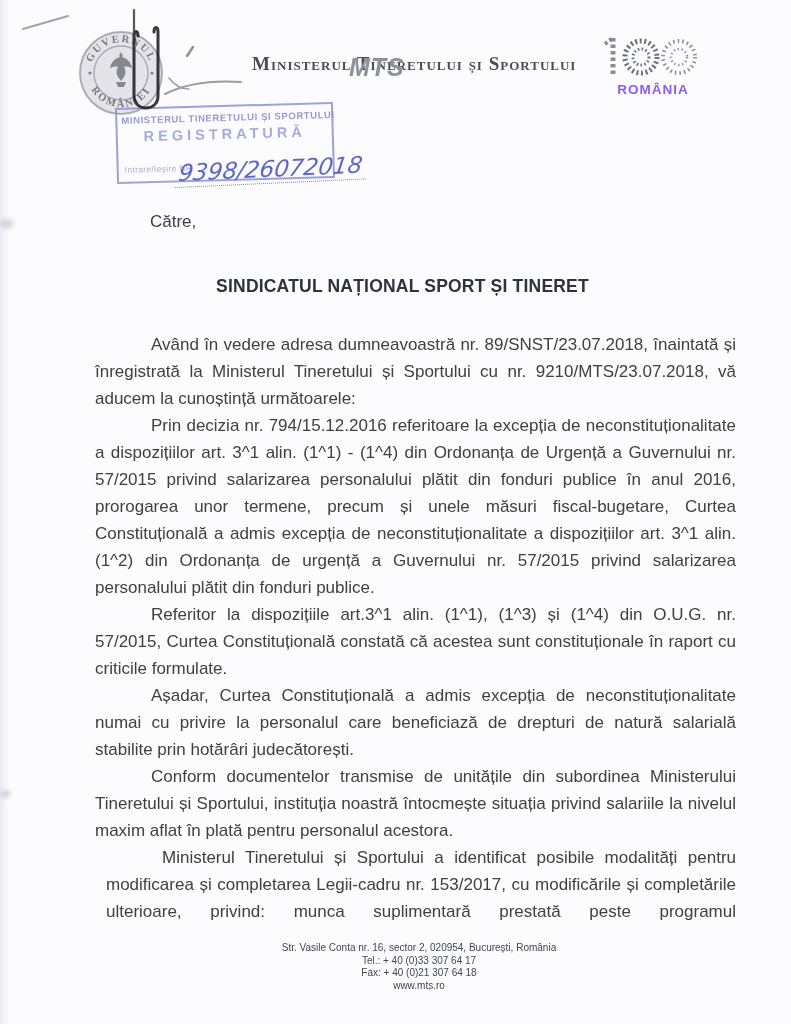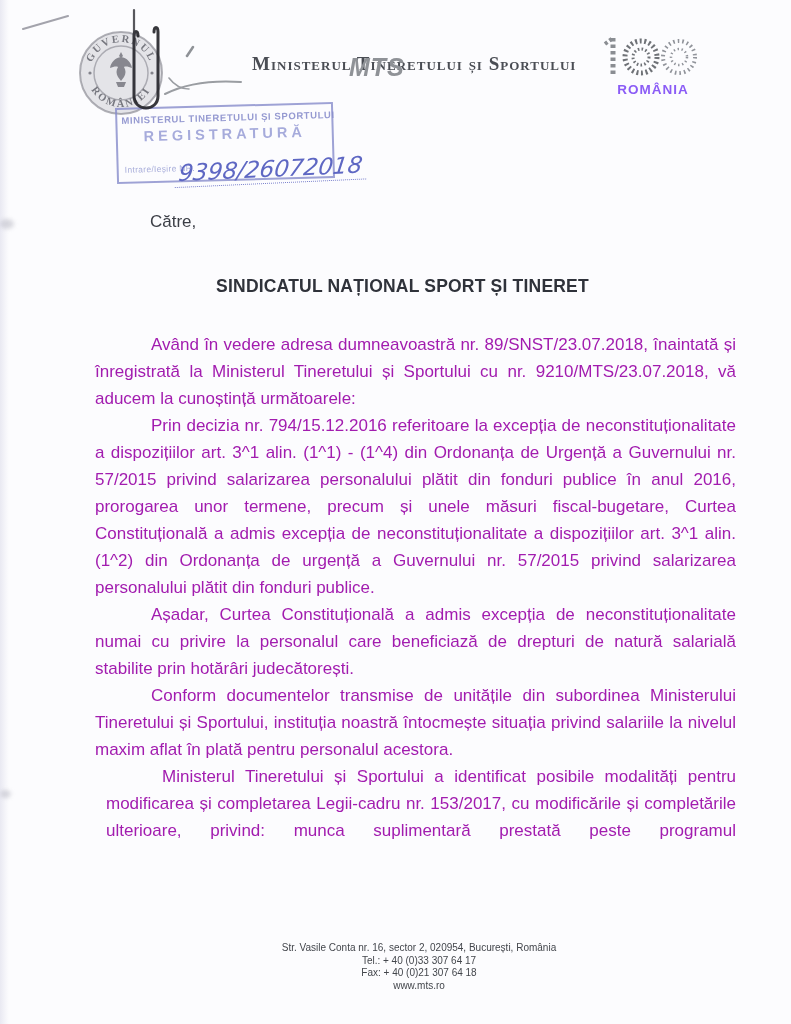--- a/index.html
+++ b/index.html
@@ -73,21 +73,21 @@
   .salutation{
     position:absolute;left:150px;top:212px;
     font-size:17px;color:#3b3e46;
   }
   .recipient{
     position:absolute;left:95px;top:247px;width:615px;text-align:center;
     font-size:17.5px;font-weight:bold;letter-spacing:.2px;color:#2f323a;margin-top:29px;
   }
   .body-text{
     position:absolute;left:95px;top:331px;width:641px;
-    font-size:17px;line-height:27px;color:#a21caf;
+    font-size:17px;line-height:27px;color:#404040;
     text-align:justify;
   }
   .body-text p{margin:0;text-indent:56px;}
   .body-text p.cont{text-align-last:justify;margin-left:11px;}
 
   
   .footer{
     position:absolute;left:95px;top:942px;width:648px;text-align:center;
     font-size:10px;line-height:12.5px;color:#43464c;
   }
@@ -160,20 +160,21 @@
   <div class="stamp-entry-label">Intrare/Ieșire NR.</div>
   <div class="stamp-number">9398/26072018</div>
 </div>
 
 <div class="salutation">Către,</div>
 <div class="recipient">SINDICATUL NAȚIONAL SPORT ȘI TINERET</div>
 
 <div class="body-text">
   <p>Având în vedere adresa dumneavoastră nr. 89/SNST/23.07.2018, înaintată și înregistrată la Ministerul Tineretului și Sportului cu nr. 9210/MTS/23.07.2018, vă aducem la cunoștință următoarele:</p>
   <p>Prin decizia nr. 794/15.12.2016 referitoare la excepția de neconstituționalitate a dispozițiilor art. 3^1 alin. (1^1) - (1^4) din Ordonanța de Urgență a Guvernului nr. 57/2015 privind salarizarea personalului plătit din fonduri publice în anul 2016, prorogarea unor termene, precum și unele măsuri fiscal-bugetare, Curtea Constituțională a admis excepția de neconstituționalitate a dispozițiilor art. 3^1 alin. (1^2) din Ordonanța de urgență a Guvernului nr. 57/2015 privind salarizarea personalului plătit din fonduri publice.</p>
+  <p>Referitor la dispozițiile art.3^1 alin. (1^1), (1^3) și (1^4) din O.U.G. nr. 57/2015, Curtea Constituțională constată că acestea sunt constituționale în raport cu criticile formulate.</p>
   <p>Așadar, Curtea Constituțională a admis excepția de neconstituționalitate numai cu privire la personalul care beneficiază de drepturi de natură salarială stabilite prin hotărâri judecătorești.</p>
   <p>Conform documentelor transmise de unitățile din subordinea Ministerului Tineretului și Sportului, instituția noastră întocmește situația privind salariile la nivelul maxim aflat în plată pentru personalul acestora.</p>
   <p class="cont">Ministerul Tineretului și Sportului a identificat posibile modalități pentru modificarea și completarea Legii-cadru nr. 153/2017, cu modificările și completările ulterioare, privind: munca suplimentară prestată peste programul</p>
 </div>
 
 <div class="footer">
   <div>Str. Vasile Conta nr. 16, sector 2, 020954, București, România</div>
   <div>Tel.: + 40 (0)33 307 64 17</div>
   <div>Fax: + 40 (0)21 307 64 18</div>
   <div>www.mts.ro</div>

